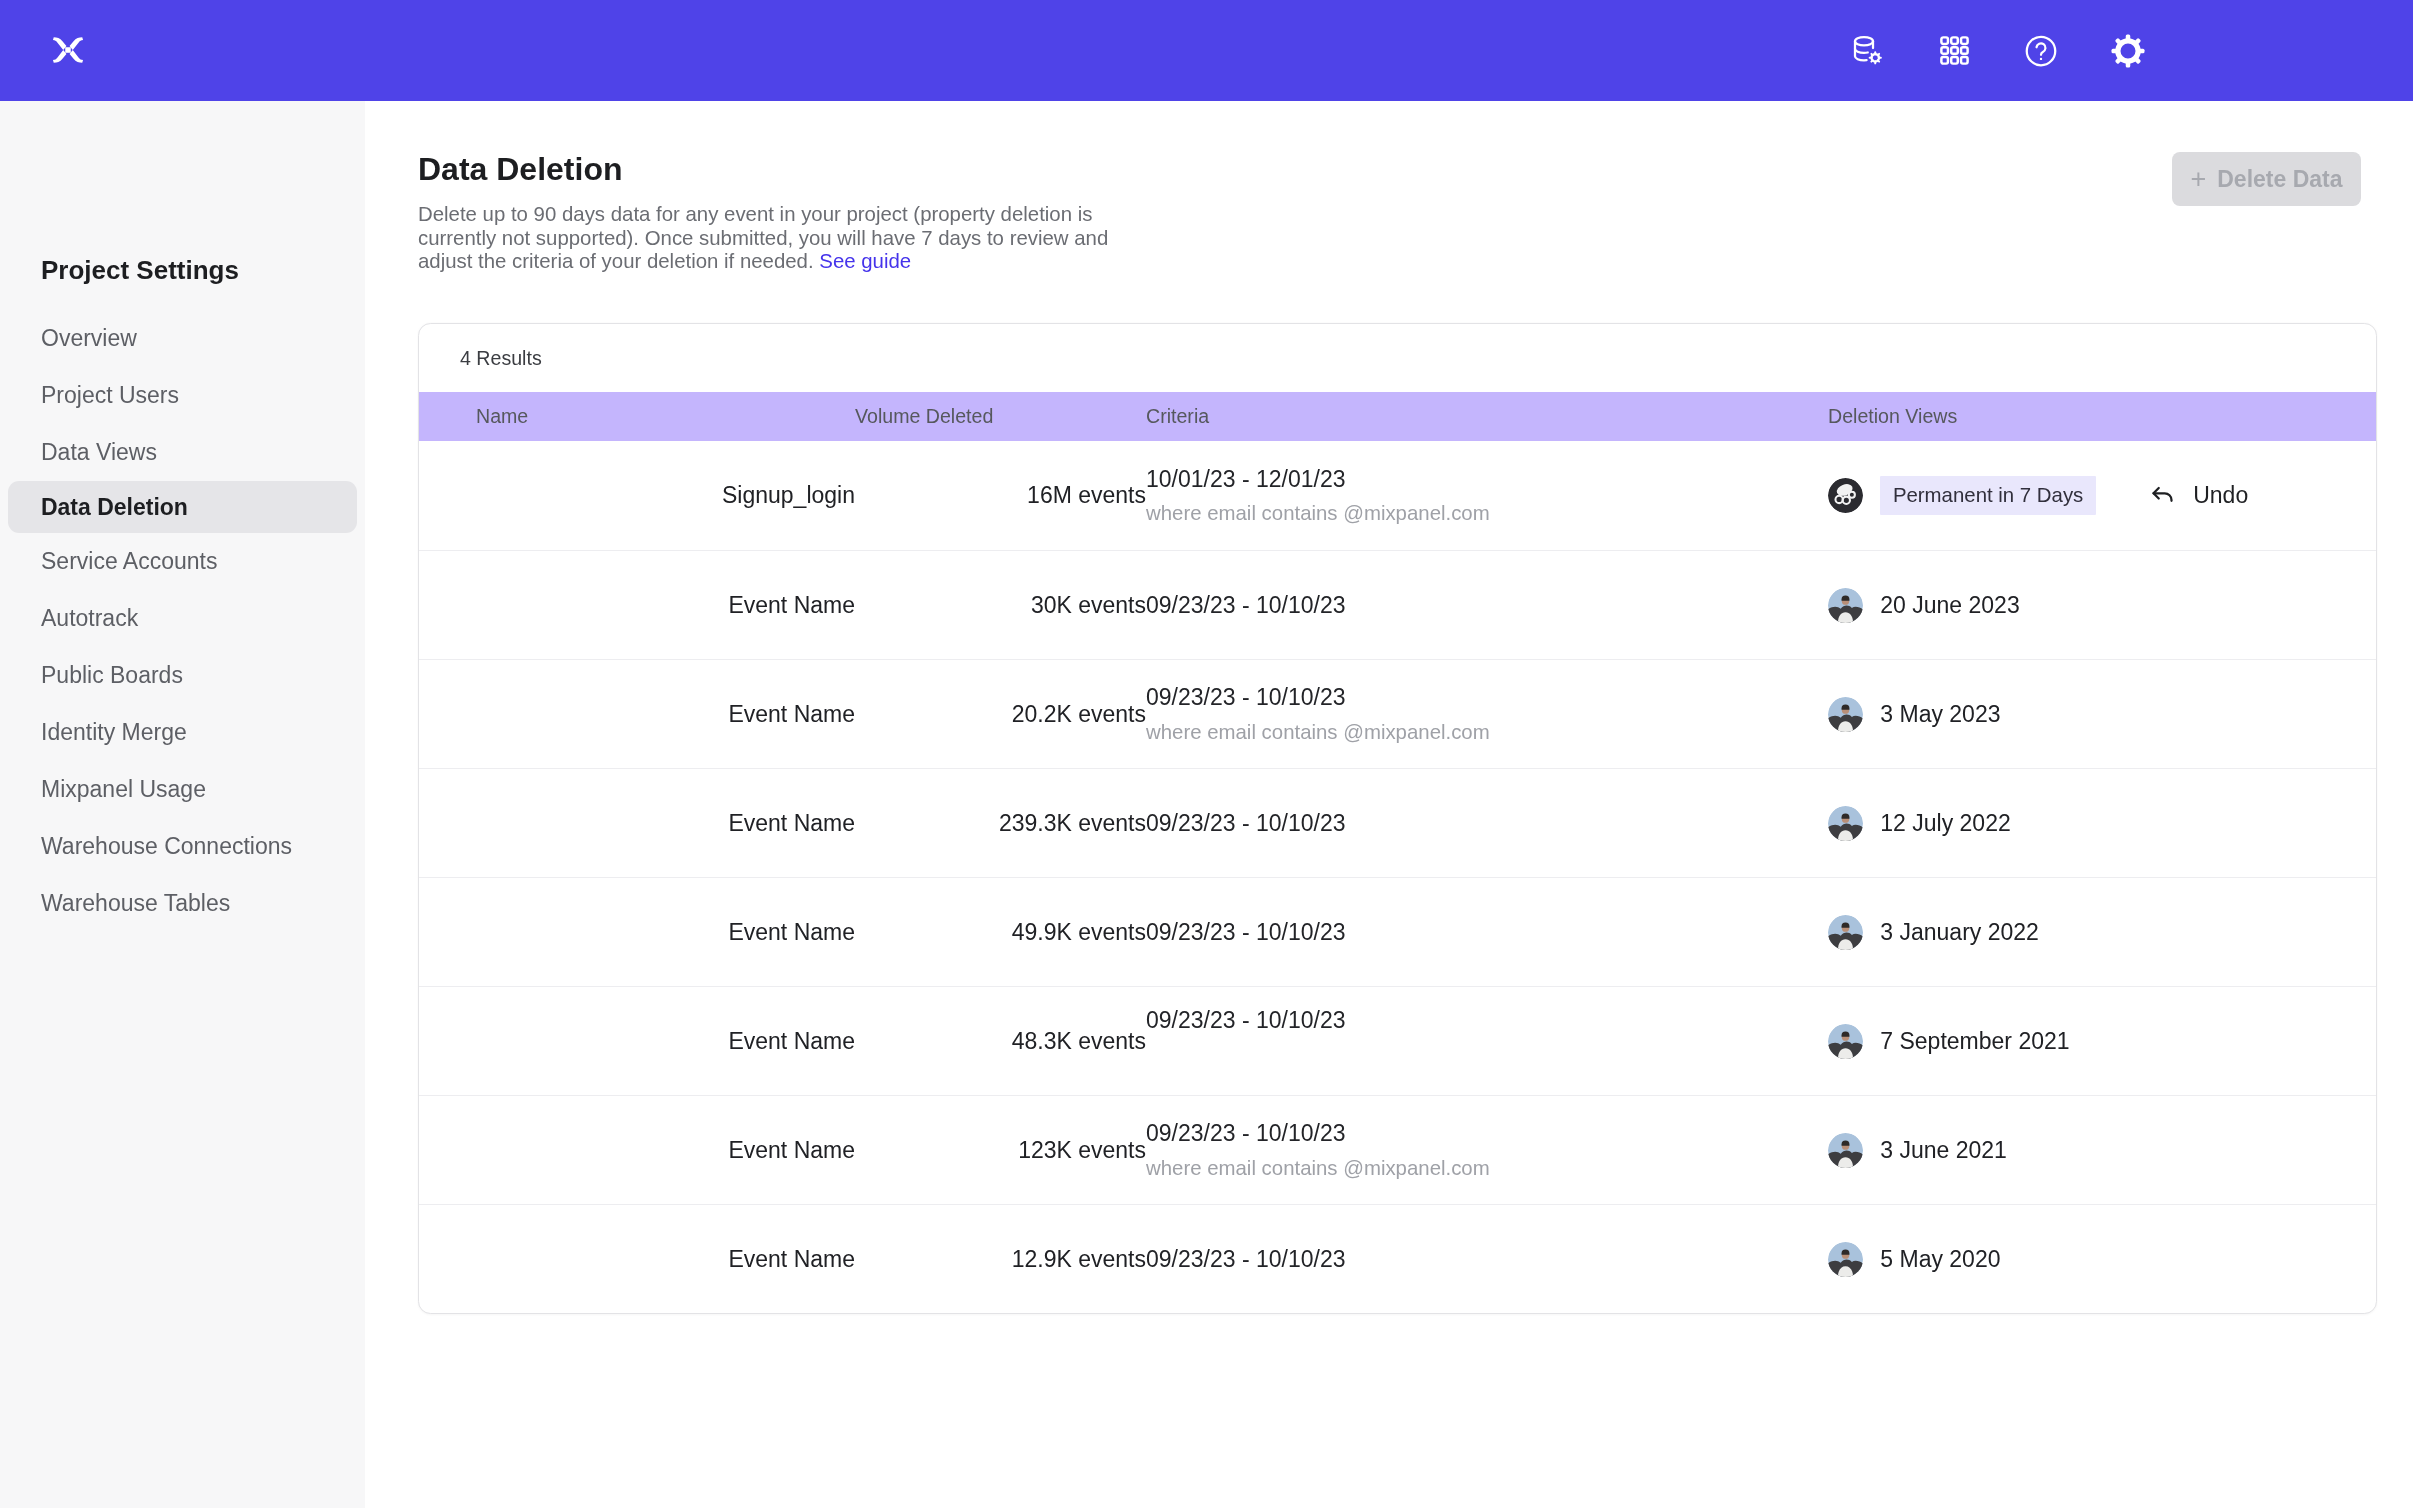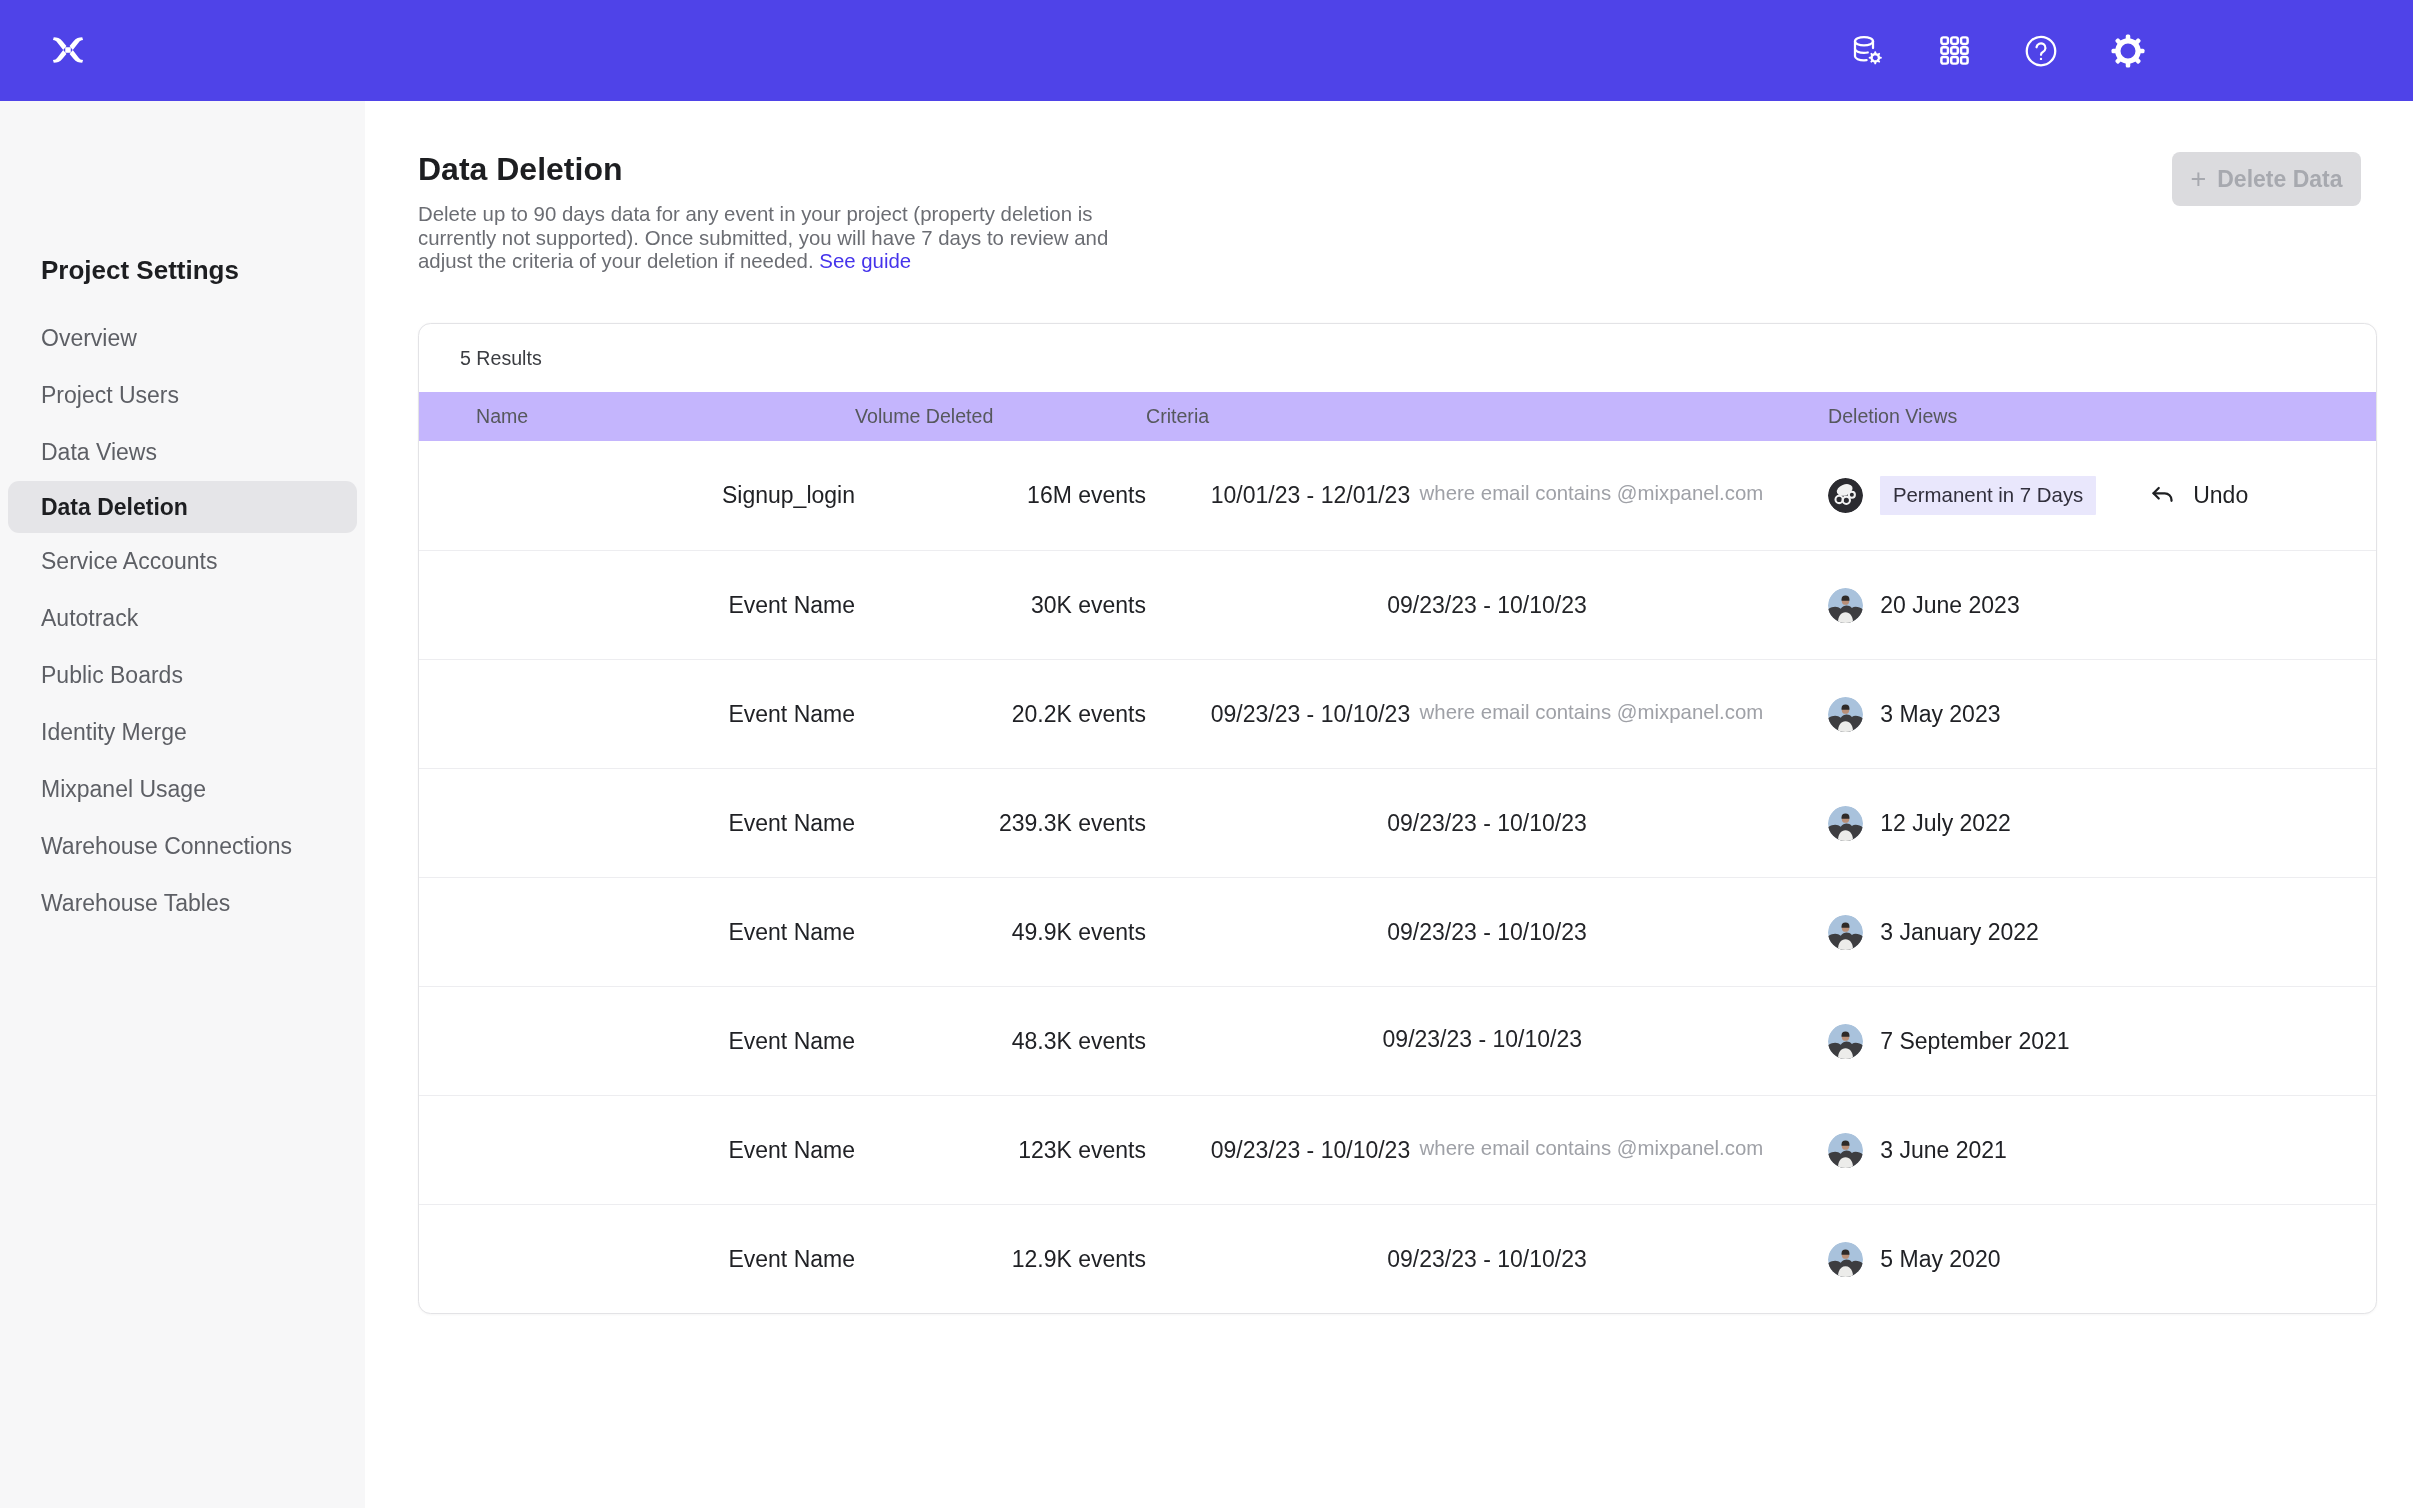--- a/index.html
+++ b/index.html
@@ -33,21 +33,21 @@
   .delete-btn .plus { font-size:27px; font-weight:400; line-height:1; }
 
   
   .card { position:absolute; left:53px; top:222px; width:1959px; height:991px; background:#ffffff;
           border:0.8px solid #e3e3e6; border-radius:12.6px; box-shadow:0 0.8px 2.4px rgba(0,0,0,0.04); overflow:hidden; }
   .results { height:68px; display:flex; align-items:center; padding-left:41px; font-size:19.6px; color:#3b3d42; }
   .grid-cols { display:grid; grid-template-columns:379px 291px 682px 1fr; padding-left:57px; }
   .colhead { height:49px; background:#c4b5fd; align-items:center; font-size:19.6px; color:#56585d; }
   .trow { height:109px; align-items:center; border-top:0.8px solid #ededf0; }
   .cell-name, .cell-vol { font-size:23px; color:#202125;text-align:right; }
-  .cell-crit { display:flex; flex-direction:row; justify-content:center; gap:9.4px; }
+  .cell-crit { display:flex; flex-direction:column; justify-content:center; gap:9.4px; }
   .crit-main { font-size:23px; color:#232428; }
   .crit-sub { font-size:20.4px; color:#9fa1a7; }
   .crit-sub:empty { display:none; }
   .crit-spacer { height:31px; }
   .cell-del { display:flex; align-items:center; gap:17.3px; }
   .avatar { width:35px; height:35px; border-radius:50%; overflow:hidden; flex:0 0 35px; }
   .date-text { font-size:23px; color:#202125; }
   .badge { background:#e9e7fc; border-radius:1px; padding:7.9px 12.6px; font-size:20.4px; color:#312f3c; white-space:nowrap; }
   .undo-btn { display:flex; align-items:flex-end; gap:17px; margin-left:36px; background:none; border:none;
               font-size:23px; color:#1f2023; font-family:Liberation Sans, sans-serif; cursor:pointer; }
@@ -142,21 +142,21 @@
 
 <div class="main">
   <div class="page-title">Data Deletion</div>
   <div class="page-desc"><span>Delete up to 90 days data for any event in your project (property deletion is currently not supported). Once submitted, you will have 7 days to review and adjust the criteria of your deletion if needed.</span> <a class="see-guide">See guide</a></div>
   <button class="delete-btn" disabled="">
     <span class="plus">+</span>
     <span>Delete Data</span>
   </button>
 
   <div class="card">
-    <div class="results">5 Results</div>
+    <div class="results">4 Results</div>
 
     <div class="grid-cols colhead">
       <div>Name</div>
       <div>Volume Deleted</div>
       <div>Criteria</div>
       <div>Deletion Views</div>
     </div>
 
     <div class="grid-cols trow" style="border-top:none;">
       <div class="cell-name">Signup_login</div>

